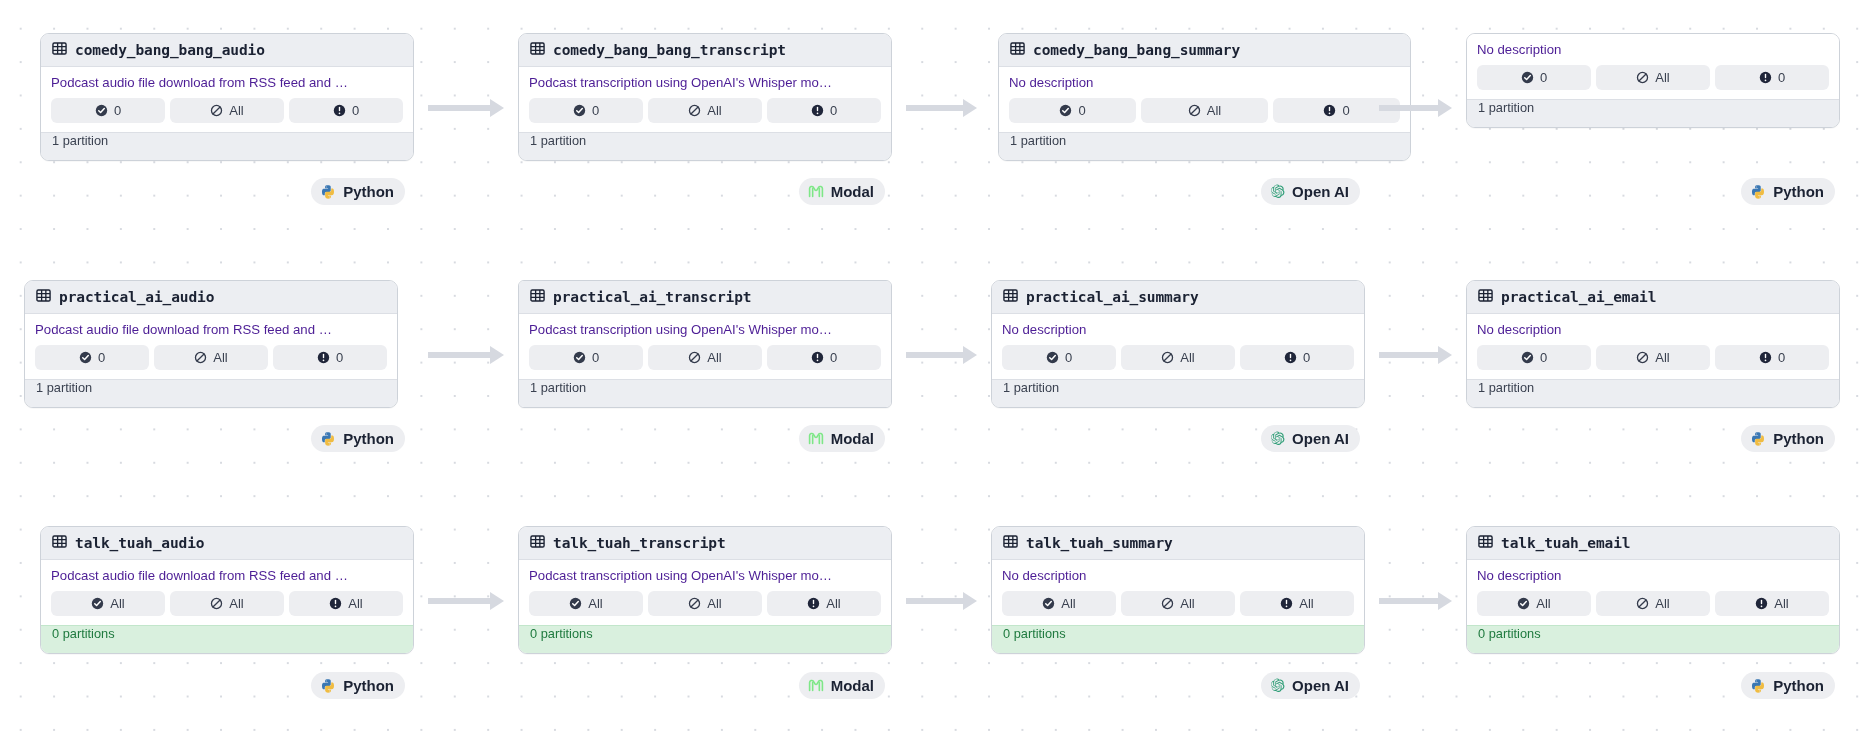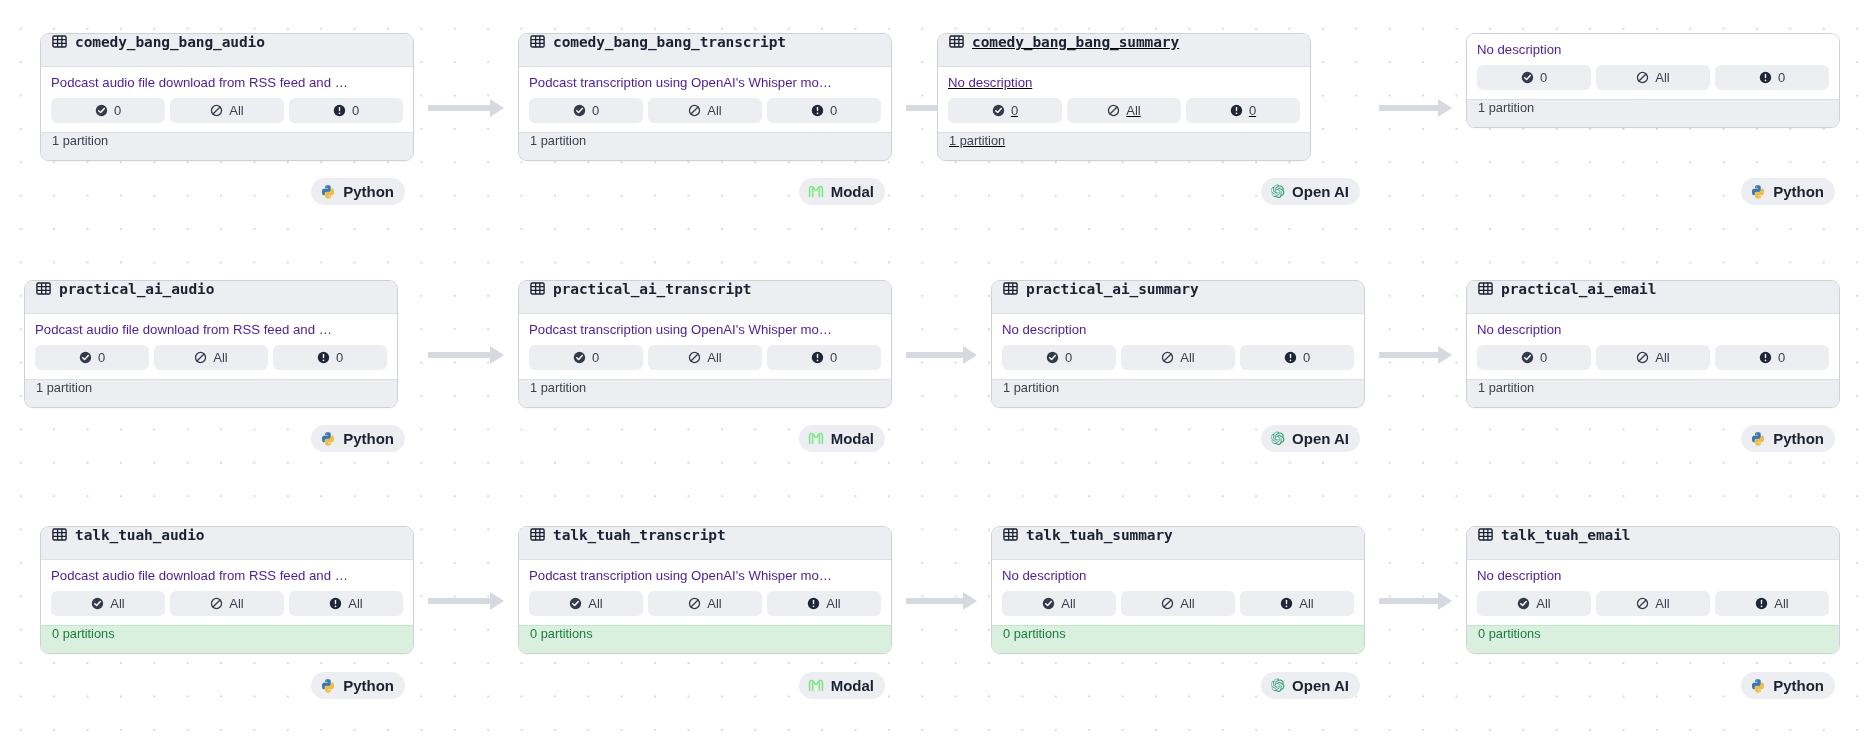--- a/index.html
+++ b/index.html
@@ -35,20 +35,21 @@
     border-radius: 9px;
     box-sizing: border-box;
     overflow: hidden;
     box-shadow: 0 1px 1px rgba(16,24,40,0.03);
   }
   .node-header {
     background: #eceef2;
     border-bottom: 1px solid #dcdfe5;
     height: 33px;
     display: flex;
+    align-items: center;
     gap: 8px;
     padding: 0 11px;
     box-sizing: border-box;
   }
   .node-title {
     font-family: "DejaVu Sans Mono", "Liberation Mono", monospace;
     font-size: 14.5px;
     font-weight: 700;
     letter-spacing: -0.1px;
     color: #1b2233;
@@ -243,21 +244,21 @@
             <path d="M21.6 17.5 V5.6 A3.2 3.2 0 0 0 15.9 3.7 L13 8.4"></path>
             <path d="M17 17.5 V5.6"></path>
           </g>
         </svg>
       </span>
       <span>Modal</span>
     </div>
     <div class="arrow" style="left: 906px; top: 99px; width: 71px; height: 18px;"><svg width="71" height="18" viewBox="0 0 71 18" aria-hidden="true">
         <path d="M0 6 H57 V0 L71 9 L57 18 V12 H0 Z" fill="#d6d9e0"></path>
       </svg></div>
-    <div class="node" style="left: 937px; top: 33px; width: 374px; text-decoration: underline;">
+    <div class="node" style="left: 998px; top: 33px; width: 413px;">
       <div class="node-header">
         <span class="glyph "><svg width="15" height="15" viewBox="0 0 16 16" aria-hidden="true">
             <rect x="1" y="2.2" width="14" height="11.6" rx="1.4" fill="none" stroke="#1b2233" stroke-width="1.5"></rect>
             <line x1="1" y1="6" x2="15" y2="6" stroke="#1b2233" stroke-width="1.4"></line>
             <line x1="1" y1="10" x2="15" y2="10" stroke="#1b2233" stroke-width="1.4"></line>
             <line x1="6" y1="2.2" x2="6" y2="13.8" stroke="#1b2233" stroke-width="1.4"></line>
             <line x1="10.5" y1="2.2" x2="10.5" y2="13.8" stroke="#1b2233" stroke-width="1.4"></line>
           </svg></span>
         <span class="node-title">comedy_bang_bang_summary</span>
       </div>
@@ -409,21 +410,21 @@
         <svg width="16" height="16" viewBox="0 0 24 24" aria-hidden="true">
           <path d="M11.9 2c-2.3 0-4.3.4-4.3 2.4v2h4.5v.8H5.8S3 6.8 3 11.9s2.4 4.9 2.4 4.9h1.8v-2.4s-.1-2.4 2.3-2.4h4.3s2.3 0 2.3-2.2V4.5S16.5 2 11.9 2zM9.4 3.6c.5 0 .8.4.8.8s-.4.8-.8.8-.8-.4-.8-.8.3-.8.8-.8z" fill="#3a77b3"></path>
           <path d="M12.1 22c2.3 0 4.3-.4 4.3-2.4v-2h-4.5v-.8h6.3s2.8.1 2.8-5-2.4-4.9-2.4-4.9h-1.8v2.4s.1 2.4-2.3 2.4H10s-2.3 0-2.3 2.2v4.1S7.5 22 12.1 22zm2.5-1.6c-.5 0-.8-.4-.8-.8s.4-.8.8-.8.8.4.8.8-.3.8-.8.8z" fill="#f0bc42"></path>
         </svg>
       </span>
       <span>Python</span>
     </div>
     <div class="arrow" style="left: 428px; top: 346px; width: 76px; height: 18px;"><svg width="76" height="18" viewBox="0 0 76 18" aria-hidden="true">
         <path d="M0 6 H62 V0 L76 9 L62 18 V12 H0 Z" fill="#d6d9e0"></path>
       </svg></div>
-    <div class="node" style="left: 518px; top: 280px; width: 374px;">
+    <div class="node" style="left: 518px; top: 280px; width: 374px; border-radius: 6px;">
       <div class="node-header">
         <span class="glyph "><svg width="15" height="15" viewBox="0 0 16 16" aria-hidden="true">
             <rect x="1" y="2.2" width="14" height="11.6" rx="1.4" fill="none" stroke="#1b2233" stroke-width="1.5"></rect>
             <line x1="1" y1="6" x2="15" y2="6" stroke="#1b2233" stroke-width="1.4"></line>
             <line x1="1" y1="10" x2="15" y2="10" stroke="#1b2233" stroke-width="1.4"></line>
             <line x1="6" y1="2.2" x2="6" y2="13.8" stroke="#1b2233" stroke-width="1.4"></line>
             <line x1="10.5" y1="2.2" x2="10.5" y2="13.8" stroke="#1b2233" stroke-width="1.4"></line>
           </svg></span>
         <span class="node-title">practical_ai_transcript</span>
       </div>

